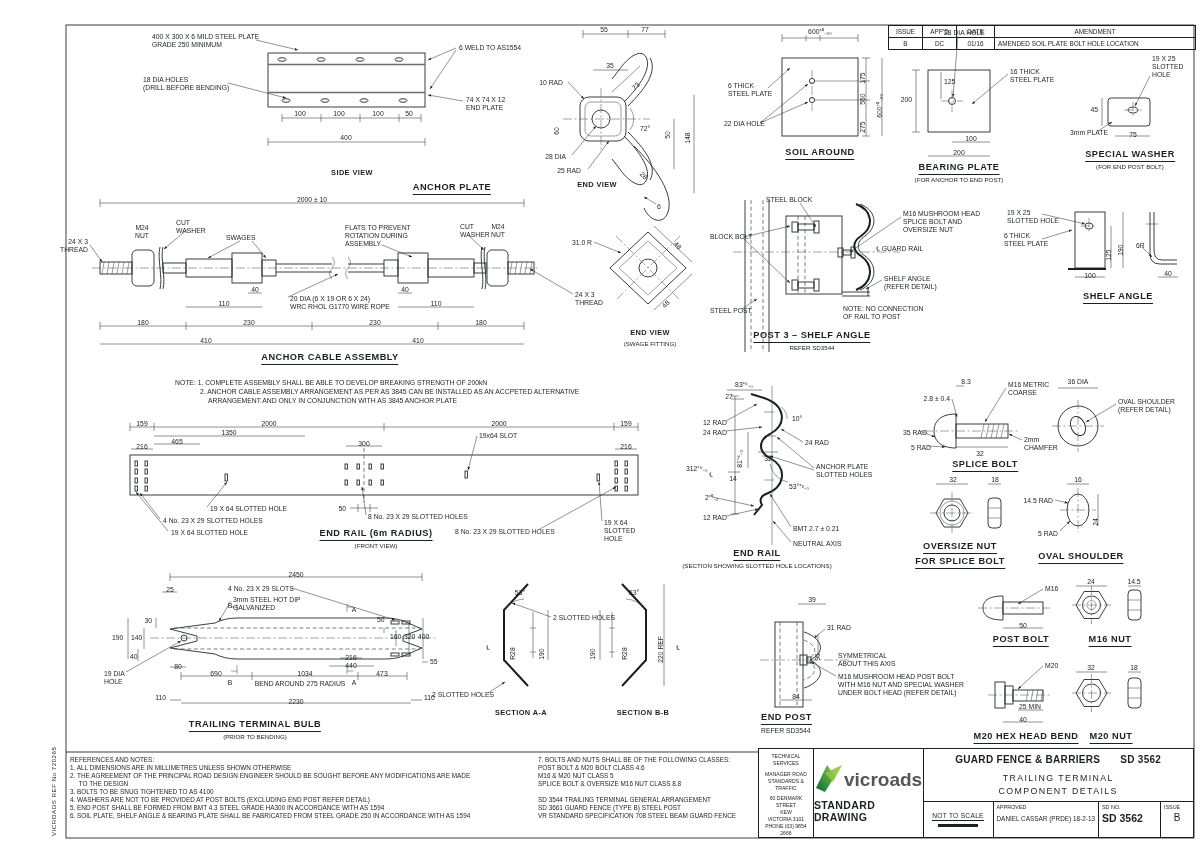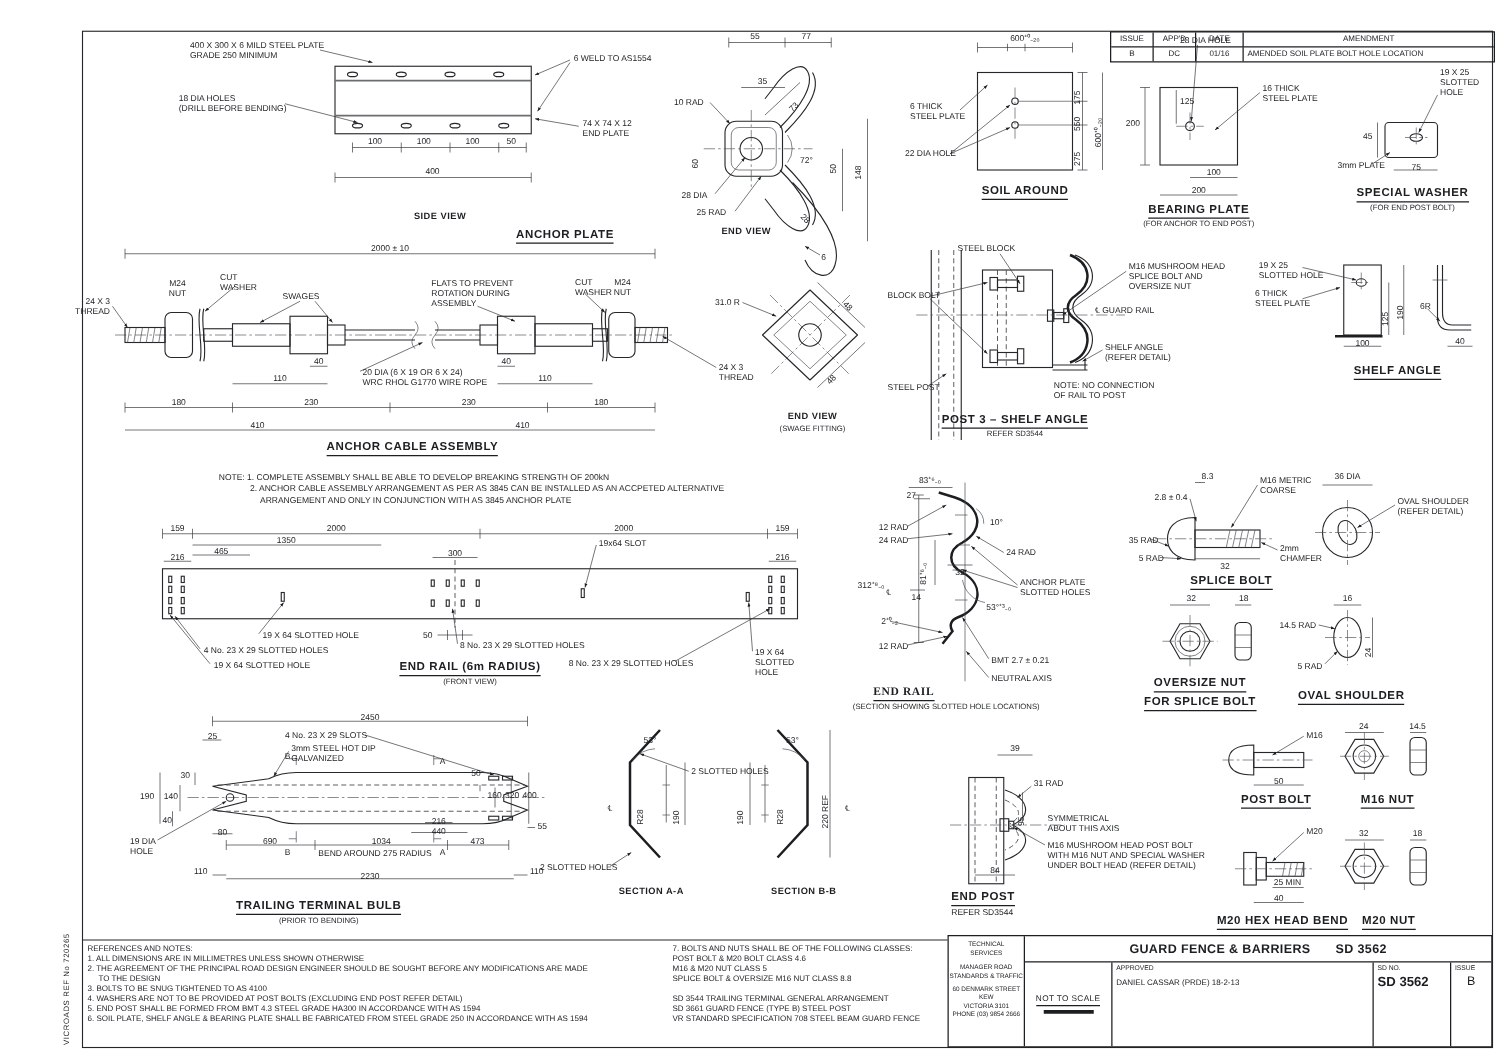--- a/index.html
+++ b/index.html
@@ -691,21 +691,21 @@
       <div class="a" style="left: 686px; top: 465px;">312⁺⁸₋₀</div>
       <div class="a" style="left: 709px; top: 471px;">℄</div>
       <div class="a C" style="left: 733px; top: 475px;">14</div>
       <div class="a" style="left: 816px; top: 463px;">ANCHOR PLATE</div>
       <div class="a" style="left: 816px; top: 471px;">SLOTTED HOLES</div>
       <div class="a" style="left: 789px; top: 483px;">53°⁺³₋₀</div>
       <div class="a" style="left: 705px; top: 494px;">2⁺⁰₋₂</div>
       <div class="a" style="left: 703px; top: 514px;">12 RAD</div>
       <div class="a" style="left: 793px; top: 525px;">BMT 2.7 ± 0.21</div>
       <div class="a" style="left: 793px; top: 540px;">NEUTRAL AXIS</div>
-      <div class="a title" style="left: 723px; top: 548px; font-family: Liberation Serif, serif;">END RAIL</div>
+      <div class="a title" style="left: 757px; top: 548px;">END RAIL</div>
       <div class="a sub" style="left: 757px; top: 562px;">(SECTION SHOWING SLOTTED HOLE LOCATIONS)</div>
       <div class="a C" style="left: 966px; top: 378px;">8.3</div>
       <div class="a R" style="left: 950px; top: 395px;">2.8 ± 0.4</div>
       <div class="a" style="left: 1008px; top: 381px;">M16 METRIC</div>
       <div class="a" style="left: 1008px; top: 389px;">COARSE</div>
       <div class="a" style="left: 903px; top: 429px;">35 RAD</div>
       <div class="a" style="left: 911px; top: 444px;">5 RAD</div>
       <div class="a C" style="left: 980px; top: 450px;">32</div>
       <div class="a" style="left: 1024px; top: 436px;">2mm</div>
       <div class="a" style="left: 1024px; top: 444px;">CHAMFER</div>
@@ -833,24 +833,42 @@
         <div>SERVICES</div>
         <div class="gap"></div>
         <div>MANAGER ROAD</div>
         <div>STANDARDS &amp; TRAFFIC</div>
         <div class="gap"></div>
         <div>60 DENMARK STREET</div>
         <div>KEW</div>
         <div>VICTORIA 3101</div>
         <div>PHONE (03) 9854 2666</div>
       </div>
+    <div class="tb-logo">
+      <svg width="108" height="32" viewBox="0 0 108 32">
+        <defs>
+          <linearGradient id="vg" x1="0" y1="1" x2="1" y2="0">
+            <stop offset="0" stop-color="#00703c"></stop>
+              <stop offset="1" stop-color="#8dc63f"></stop>
+          </linearGradient>
+        </defs>
+        <polygon points="2,25 13,2 21,13 11,29" fill="url(#vg)"></polygon>
+        <polygon points="11,10 28,2 19,19" fill="#8dc63f" opacity="0.9"></polygon>
+        <text x="30" y="23" font-size="19" fill="#55565a" font-weight="600">vicroads</text>
+      </svg>
+      <div class="sd">STANDARD DRAWING</div>
+    </div>
     <div class="tb-main">
       <div class="tb-r1">
         <span>GUARD FENCE &amp; BARRIERS</span>
         <span>SD 3562</span>
+      </div>
+      <div class="tb-r2">
+        <span>TRAILING TERMINAL</span>
+        <span>COMPONENT DETAILS</span>
       </div>
       <div class="tb-r3">
         <div class="c c-nts">
           <div class="t">NOT TO SCALE</div>
           <div class="bar"></div>
         </div>
         <div class="c c-app">
           <div class="lab">APPROVED</div>
           <div class="val">DANIEL CASSAR (PRDE) 18-2-13</div>
         </div>

